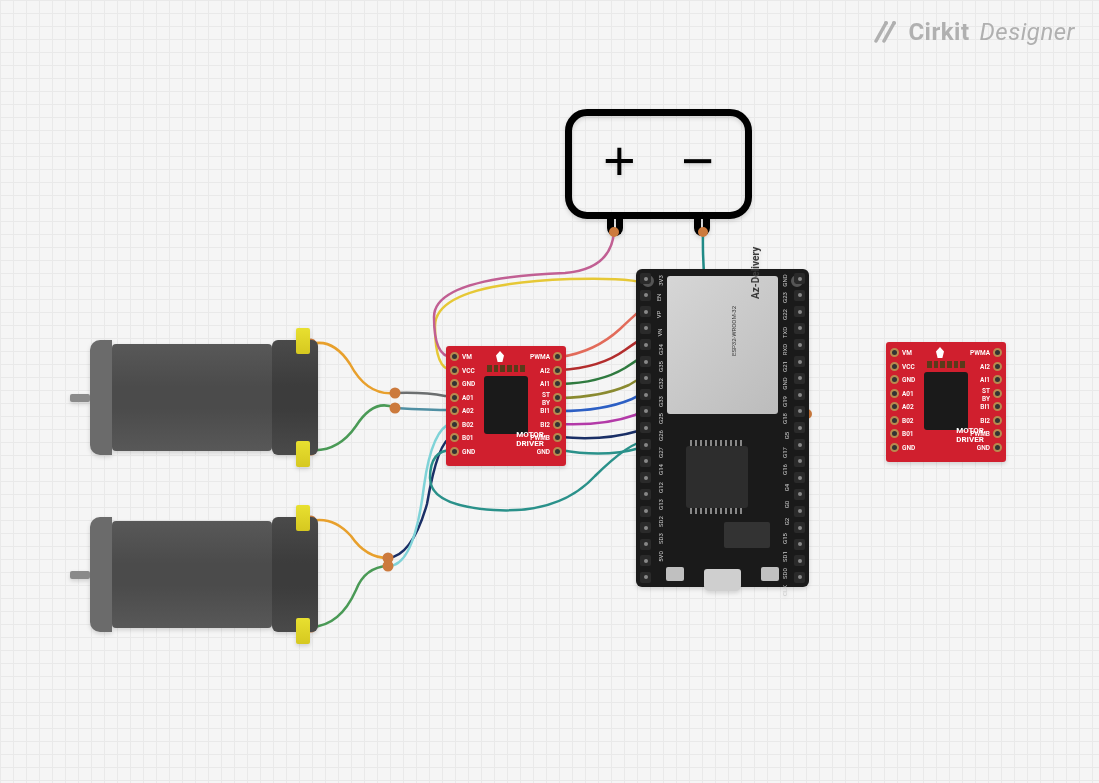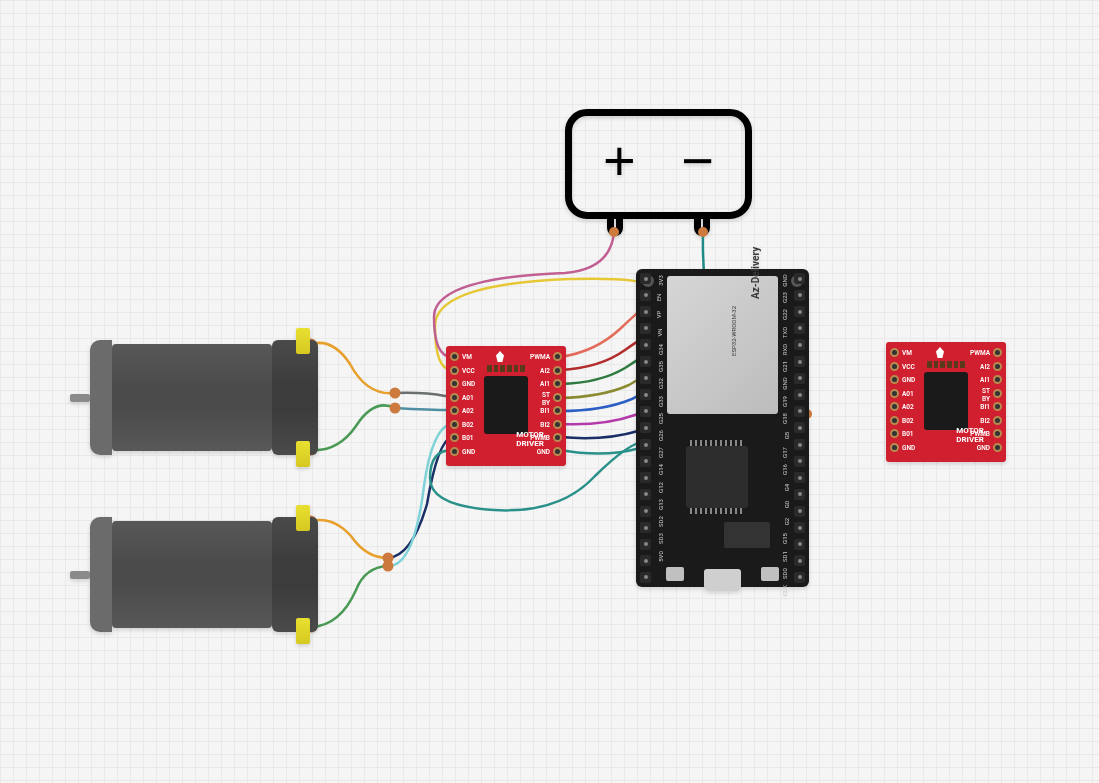--- a/index.html
+++ b/index.html
@@ -352,20 +352,30 @@
     box-sizing: border-box;
   }
 
   .comp-shadow { filter: drop-shadow(0 2px 2px rgba(0,0,0,0.15)); }
 </style>
 </head>
 <body>
 
 <div class="canvas">
 
+  <div class="watermark">
+    <svg width="26" height="22" viewBox="0 0 26 22">
+      <path d="M4 20 L14 2" stroke="#b0b0b0" stroke-width="3.5" stroke-linecap="round"></path>
+      <path d="M12 20 L22 2" stroke="#b0b0b0" stroke-width="3.5" stroke-linecap="round"></path>
+      <circle cx="14" cy="2" r="2" fill="#b0b0b0"></circle>
+      <circle cx="22" cy="2" r="2" fill="#b0b0b0"></circle>
+    </svg>
+    <span>Cirkit</span>
+    <span class="designer">Designer</span>
+  </div>
 
   <div class="battery comp-shadow">
     <div class="body"></div>
     <div class="leg l"></div>
     <div class="leg r"></div>
     <div class="sym plus">+</div>
     <div class="sym minus">−</div>
   </div>
 
   <svg class="wires">

